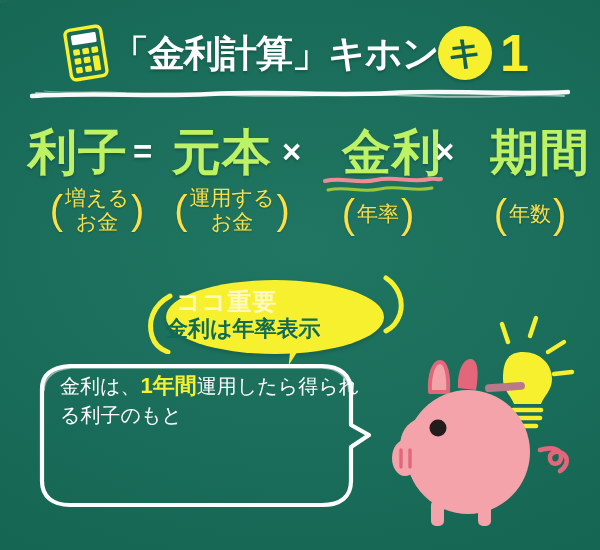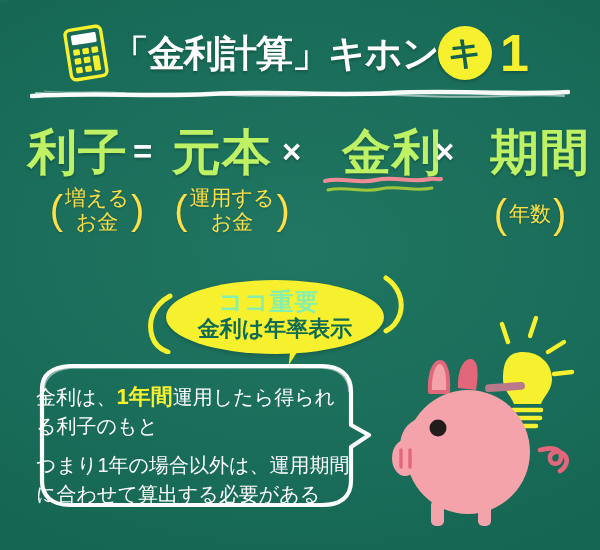--- a/index.html
+++ b/index.html
@@ -147,48 +147,45 @@
     position: absolute;
     left: 138px; top: 62px;
     width: 0; height: 0;
     border-left: 13px solid #f7f02e;
     border-bottom: 26px solid transparent;
     border-top: 0 solid transparent;
     transform: rotate(6deg);
   }
   #callout-line1 {
     position: absolute;
-    left: 8px; top: 10px; width: 218px;
-    text-align: center;
-    color: #86efac;
+    left: 24px; top: 10px; width: 218px;
+    color: #fef9c3;
     font-size: 24px;
     font-weight: bold;
     letter-spacing: 1px;
     line-height: 28px;
   }
   #callout-line2 {
     position: absolute;
     left: 14px; top: 38px; width: 218px;
-    text-align: center;
     color: #0f6b54;
     font-size: 22px;
     font-weight: bold;
     line-height: 26px;
   }
   #paren-left-mark  { position: absolute; left: -10px; top: 14px; }
   #paren-right-mark { position: absolute; left: 228px; top: -4px; }
 
   
   #white-bubble { left: 22px; top: 355px; width: 370px; height: 160px; }
   #bubble-svg { position: absolute; left: 0; top: 0; }
   #bubble-text {
     position: absolute;
-    left: 14px; top: 16px;
+    left: 38px; top: 16px;
     width: 316px;
-    margin-top: 11px;
   }
   .bubble-para {
     color: #ffffff;
     font-size: 20px;
     line-height: 29px;
     letter-spacing: 0px;
   }
   #bubble-p1 { margin: 0 0 10px 0; }
   #bubble-p2 { margin: 0; }
   .hl-yellow { color: #f7f02e; font-weight: bold; font-size: 22px; }
@@ -261,20 +258,23 @@
   </div>
 
   <div class="layer sublabel" id="sub-rishi">
     <span class="paren">(</span><span class="twoline"><span>増える</span><br><span>お金</span></span><span class="paren">)</span>
   </div>
 
   <div class="layer sublabel" id="sub-ganpon">
     <span class="paren">(</span><span class="twoline"><span>運用する</span><br><span>お金</span></span><span class="paren">)</span>
   </div>
 
+  <div class="layer sublabel" id="sub-kinri">
+    <span class="paren">(</span><span class="oneline">年率</span><span class="paren">)</span>
+  </div>
 
   <div class="layer sublabel" id="sub-kikan">
     <span class="paren">(</span><span class="oneline">年数</span><span class="paren">)</span>
   </div>
 
   <div class="layer" id="yellow-callout">
     <div id="paren-left-mark">
       <svg width="34" height="62" viewBox="0 0 34 62">
         <path d="M28,4 C10,14 6,30 10,44 C13,54 20,58 26,60" stroke="#f7f02e" stroke-width="5" fill="none" stroke-linecap="round"></path>
       </svg>
@@ -300,21 +300,20 @@
                L347,80
                L329,92
                L329,126
                C329,142 318,150 300,150
                L48,150
                C31,150 20,142 20,126 Z" fill="none" stroke="#ffffff" stroke-width="4.2" stroke-linejoin="round" stroke-linecap="round"></path>
       <path d="M22,36 C22,21 34,14 50,13 L299,13 C316,13 327,22 327,37" fill="none" stroke="#ffffff" stroke-width="1.6" opacity="0.5"></path>
     </svg>
     <div id="bubble-text">
       <p class="bubble-para" id="bubble-p1"><span>金利は、</span><span class="hl-yellow">1年間</span><span>運用したら得られる利子のもと</span></p>
-      <p class="bubble-para" id="bubble-p2">つまり1年の場合以外は、運用期間に合わせて算出する必要がある</p>
     </div>
   </div>
 
   <div class="layer" id="pig-art">
     <svg width="210" height="250" viewBox="0 0 210 250">
 
       <g>
         <g stroke="#f7f02e" stroke-width="4.4" stroke-linecap="round">
           <line x1="118" y1="42" x2="112" y2="24"></line>
           <line x1="140" y1="36" x2="146" y2="18"></line>

